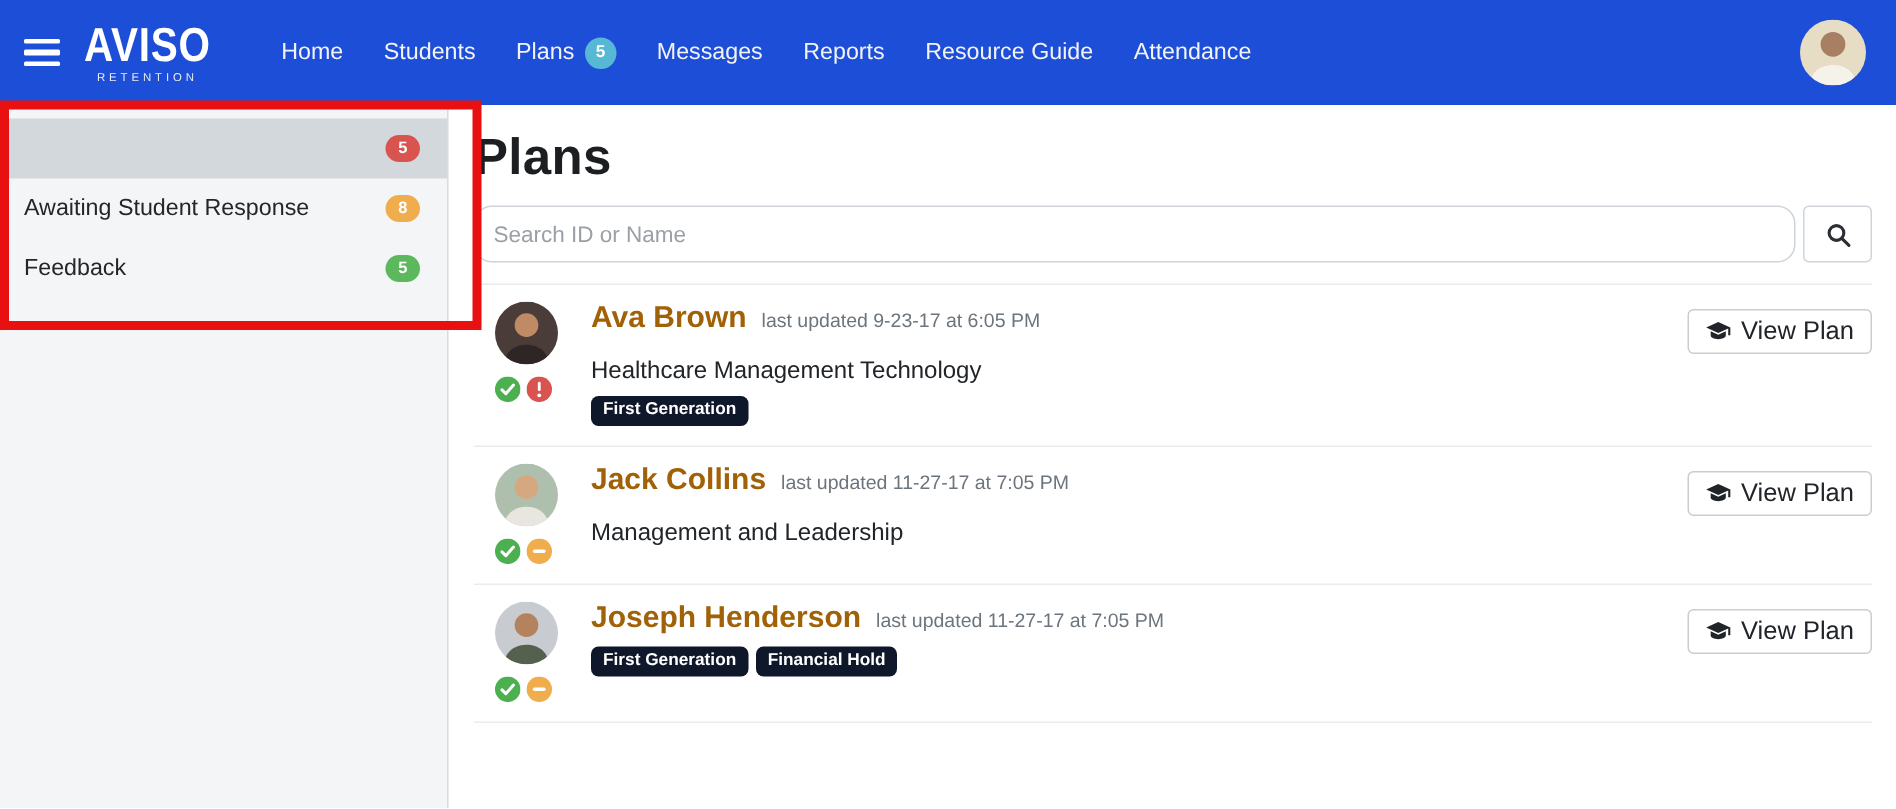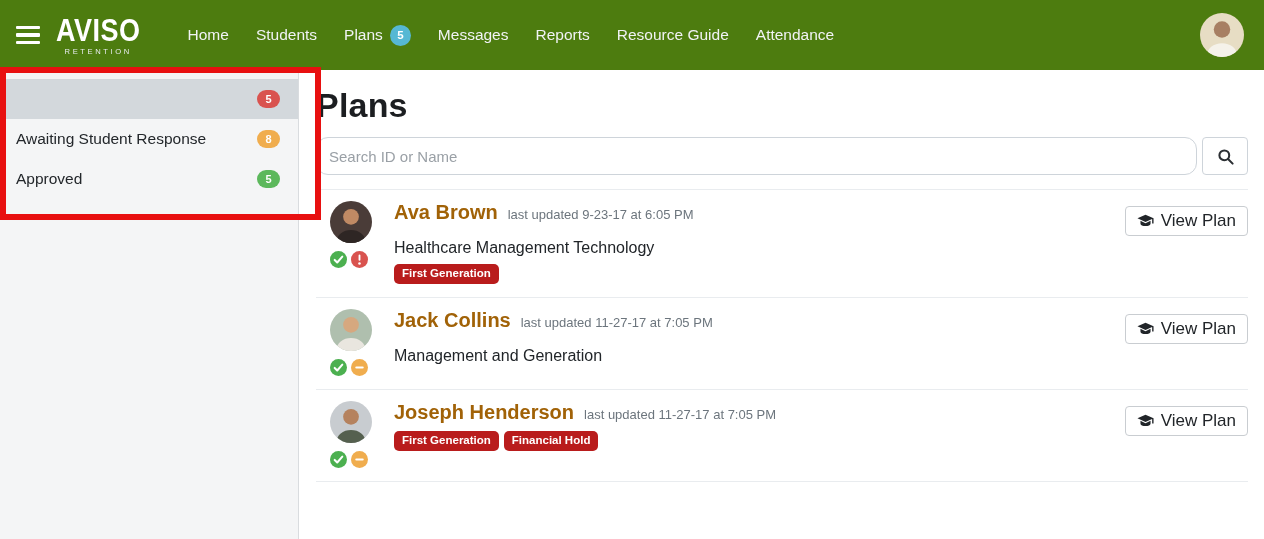--- a/index.html
+++ b/index.html
@@ -5,21 +5,21 @@
   * { box-sizing: border-box; margin: 0; padding: 0; }
   html,body { width:1264px; height:539px; }
   body {
     font-family: "Liberation Sans", "DejaVu Sans", sans-serif;
     background:#fff; color:#212529; overflow:hidden; position:relative;
   }
 
   
   .navbar {
     position:absolute; top:0; left:0; width:1264px; height:70px;
-    background:#4d7c0f; display:flex; align-items:center; padding:0 20px 0 16px;
+    background:#1d4ed8; display:flex; align-items:center; padding:0 20px 0 16px;
   }
   .hamburger { width:24px; height:18px; display:flex; flex-direction:column;
     justify-content:space-between; cursor:pointer; background:none; border:none; }
   .hamburger span { display:block; height:3.2px; width:100%; background:#fff; border-radius:1px; }
   .brand { margin-left:16px; display:flex; flex-direction:column; align-items:center; line-height:1; }
   .brand-name { color:#fff; font-weight:700; font-size:27px; letter-spacing:0.5px;
     transform:scaleY(1.18); transform-origin:top; }
   .brand-sub { color:#e8ecf0; font-size:7.6px; letter-spacing:2.6px; margin-top:6px; }
   .nav-items { display:flex; align-items:center; gap:27px; margin-left:47px; }
   .nav-item { color:#f1f3f5; font-size:15.5px; cursor:pointer; display:flex;
@@ -67,21 +67,21 @@
   .row-left { width:78px; flex:none; padding-left:14px; }
   .stud-avatar { width:42px; height:42px; border-radius:50%; overflow:hidden; cursor:pointer; }
   .status-icons { display:flex; gap:4px; margin-top:8px; }
   .status-icons svg { width:17px; height:17px; }
   .row-mid { flex:1; min-width:0; }
   .name-line { display:flex; align-items:baseline; gap:10px; }
   .stud-name { color:#a16207; font-size:20px; font-weight:700; cursor:pointer; text-decoration:none; }
   .stud-updated { color:#6c757d; font-size:13px; }
   .stud-program { font-size:16px; color:#212529; margin-top:15px; }
   .tag-row { display:flex; gap:5px; margin-top:7px; }
-  .tag { background:#b91c1c; color:#fff; font-size:11.5px; font-weight:700;
+  .tag { background:#0f172a; color:#fff; font-size:11.5px; font-weight:700;
     padding:3px 8px; border-radius:5px; line-height:1.2; }
   .row-right { flex:none; align-self:flex-start; margin-top:5px; }
   .view-plan-btn { display:flex; align-items:center; gap:7px; background:#fff;
     border:1px solid #c9cdd1; border-radius:4px; padding:4px 11px; font-size:17px;
     color:#212529; cursor:pointer; font-family:inherit; }
 </style>
 </head>
 <body>
 
 <header class="navbar">
@@ -129,21 +129,21 @@
 
 <aside class="sidebar">
   <div class="side-item selected">
     <span class="side-badge red">5</span>
   </div>
   <div class="side-item">
     <span>Awaiting Student Response</span>
     <span class="side-badge orange">8</span>
   </div>
   <div class="side-item">
-    <span>Approved</span>
+    <span>Feedback</span>
     <span class="side-badge green">5</span>
   </div>
 </aside>
 
 <div class="annotation-rect"></div>
 
 <main class="main">
   <h1 class="page-title">Plans</h1>
 
   <div class="search-row">
@@ -218,21 +218,21 @@
             <circle cx="10" cy="10" r="10" fill="#f0ad4e"></circle>
             <rect x="5" y="8.7" width="10" height="2.6" rx="1.3" fill="#fff"></rect>
           </svg>
         </div>
       </div>
       <div class="row-mid">
         <div class="name-line">
           <a class="stud-name">Jack Collins</a>
           <span class="stud-updated">last updated 11-27-17 at 7:05 PM</span>
         </div>
-        <div class="stud-program">Management and Generation</div>
+        <div class="stud-program">Management and Leadership</div>
       </div>
       <div class="row-right">
         <button class="view-plan-btn">
           <svg width="17" height="14" viewBox="0 0 24 20" fill="#212529">
             <path d="M12 1 L0.5 6.2 12 11.4 21.5 7.1 V13.5 h2 V6.2 Z"></path>
             <path d="M4.8 9.8 v4.1 c0 1.9 3.2 3.4 7.2 3.4 s7.2 -1.5 7.2 -3.4 V9.8 L12 13.1 Z"></path>
           </svg>
           <span>View Plan</span>
         </button>
       </div>

